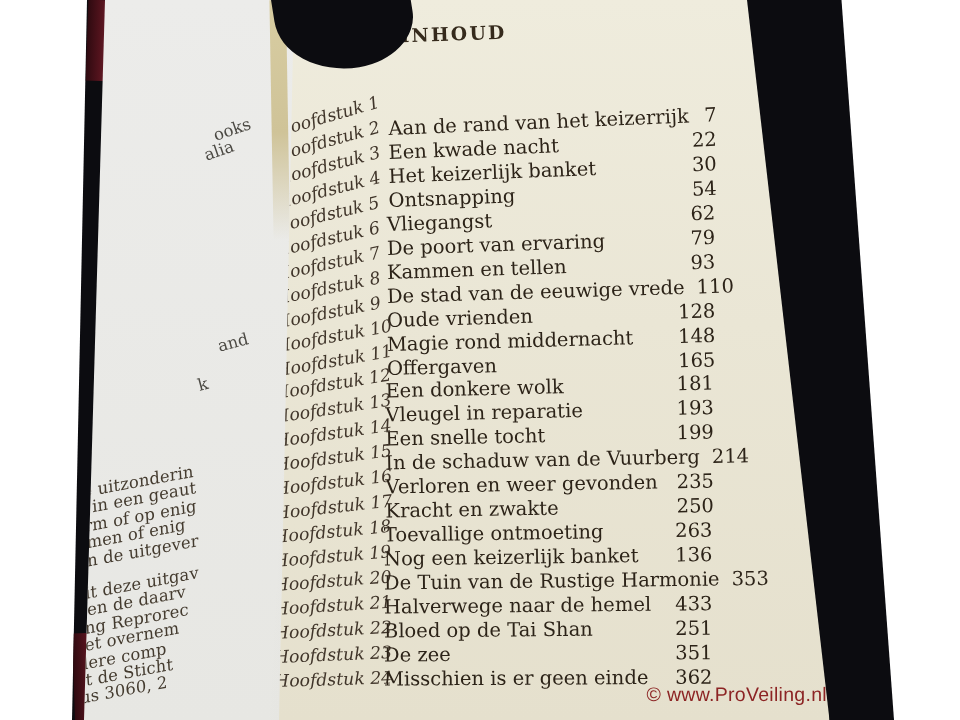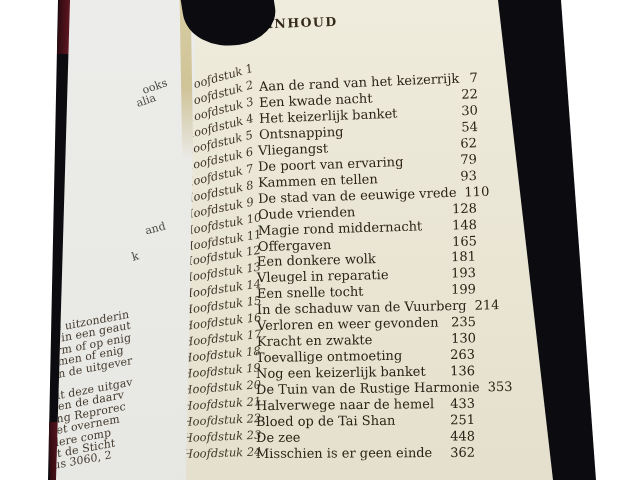--- a/index.html
+++ b/index.html
@@ -216,21 +216,21 @@
             <span class="ch-label" style="transform: rotate(-6.7deg);">Hoofdstuk 16</span>
             <span class="row-line" style="transform: rotate(-1.05deg);">
               <span class="ch-title">Verloren en weer gevonden</span>
               <span class="ch-page">235</span>
             </span>
           </div>
           <div class="toc-row" style="top: 334.2px; left: 0.6px;">
             <span class="ch-label" style="transform: rotate(-6.08deg);">Hoofdstuk 17</span>
             <span class="row-line" style="transform: rotate(-0.96deg);">
               <span class="ch-title">Kracht en zwakte</span>
-              <span class="ch-page">130</span>
+              <span class="ch-page">250</span>
             </span>
           </div>
           <div class="toc-row" style="top: 350.15px; left: 0.45px;">
             <span class="ch-label" style="transform: rotate(-5.46deg);">Hoofdstuk 18</span>
             <span class="row-line" style="transform: rotate(-0.87deg);">
               <span class="ch-title">Toevallige ontmoeting</span>
               <span class="ch-page">263</span>
             </span>
           </div>
           <div class="toc-row" style="top: 366.1px; left: 0.3px;">
@@ -258,29 +258,30 @@
             <span class="ch-label" style="transform: rotate(-2.98deg);">Hoofdstuk 22</span>
             <span class="row-line" style="transform: rotate(-0.51deg);">
               <span class="ch-title">Bloed op de Tai Shan</span>
               <span class="ch-page">251</span>
             </span>
           </div>
           <div class="toc-row" style="top: 429.9px; left: -0.3px;">
             <span class="ch-label" style="transform: rotate(-2.36deg);">Hoofdstuk 23</span>
             <span class="row-line" style="transform: rotate(-0.42deg);">
               <span class="ch-title">De zee</span>
-              <span class="ch-page">448</span>
+              <span class="ch-page">351</span>
             </span>
           </div>
           <div class="toc-row" style="top: 445.85px; left: -0.45px;">
             <span class="ch-label" style="transform: rotate(-1.74deg);">Hoofdstuk 24</span>
             <span class="row-line" style="transform: rotate(-0.33deg);">
               <span class="ch-title">Misschien is er geen einde</span>
               <span class="ch-page">362</span>
             </span>
           </div>
         </div>
     </div>
 
     <div class="spine-gap"></div>
   </div>
 
+  <div class="watermark">© www.ProVeiling.nl</div>
 </div>
 
 </body></html>

